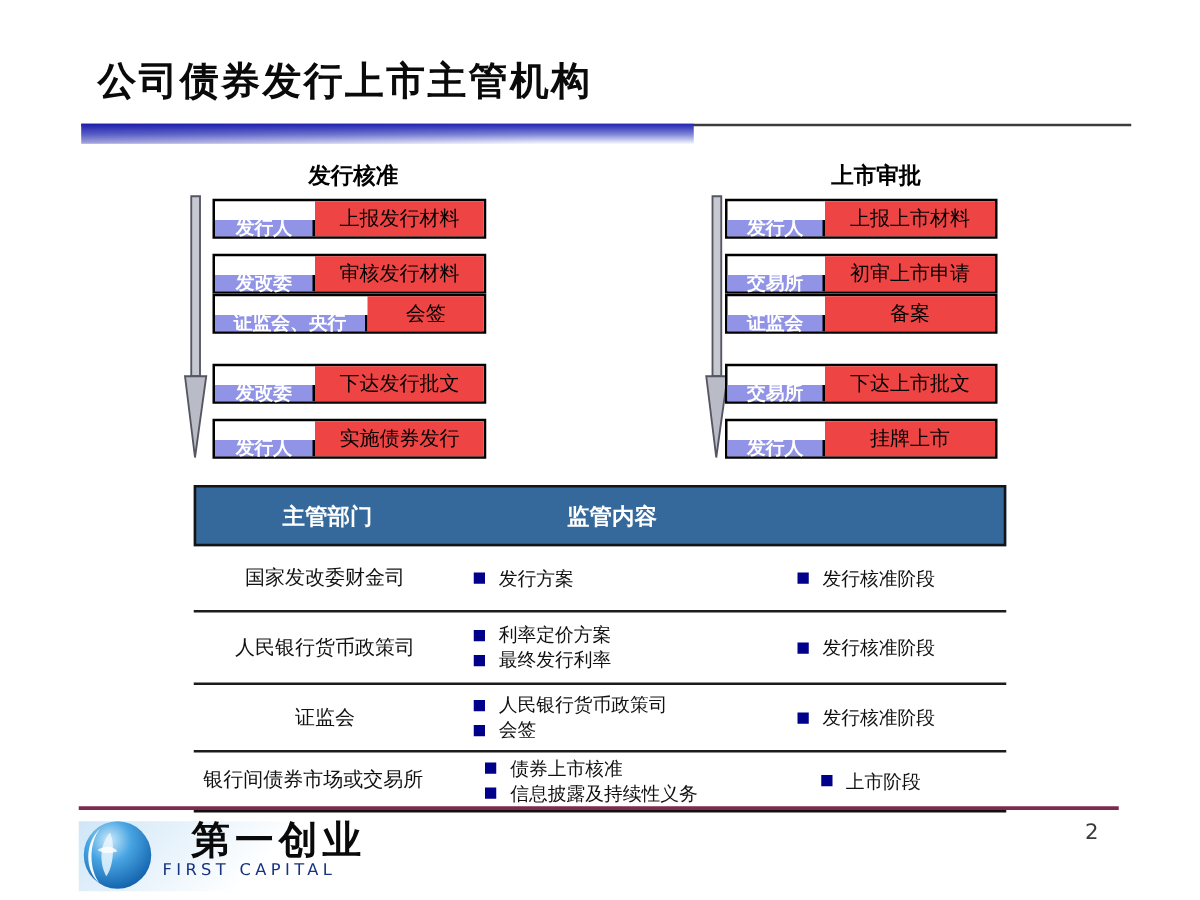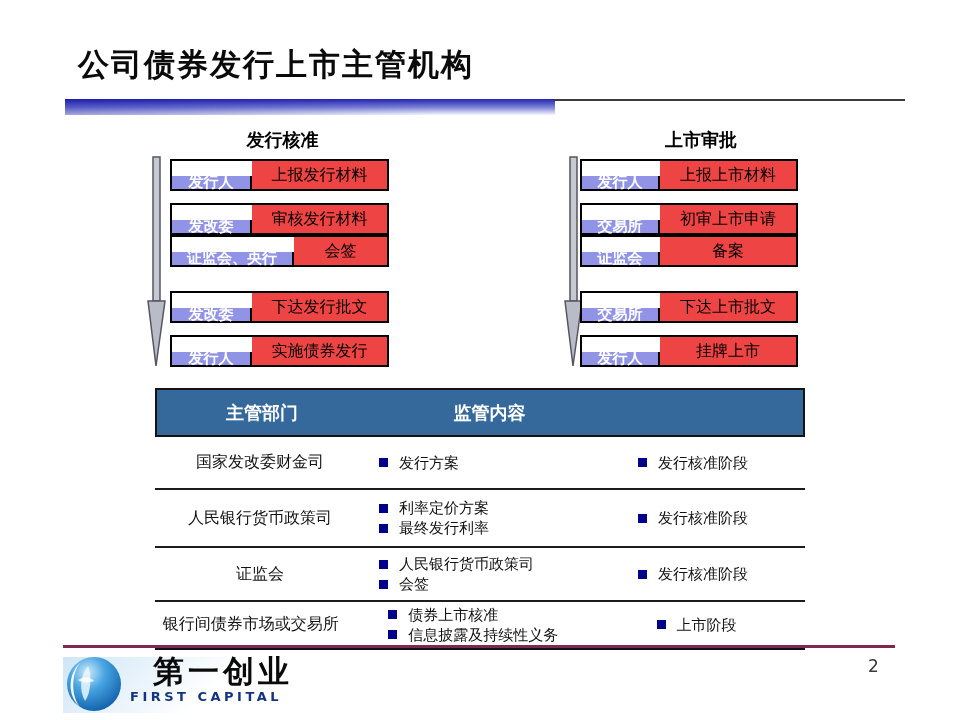--- a/index.html
+++ b/index.html
@@ -91,21 +91,21 @@
   }
   .globe{position:absolute;left:64px;top:654px;width:60px;height:60px;}
   .logo-cn{
     position:absolute;left:128px;top:651px;
     font-family:"DejaVu Serif","Liberation Serif",serif;
     font-weight:bold;font-size:31px;color:#0a0a0a;
     letter-spacing:4px;white-space:nowrap;margin-left:25px;
   }
   .logo-en{
     position:absolute;left:130px;top:689px;
-    font-size:13px;font-weight:bold;color:#16337f;letter-spacing:3.5px;
+    font-size:13px;font-weight:normal;color:#16337f;letter-spacing:3.5px;
     white-space:nowrap;
   }
   .page-number{
     position:absolute;left:868px;top:656px;font-size:17px;color:#3a3a3a;
   }
 </style>
 </head>
 <body>
 
 <div class="slide">

